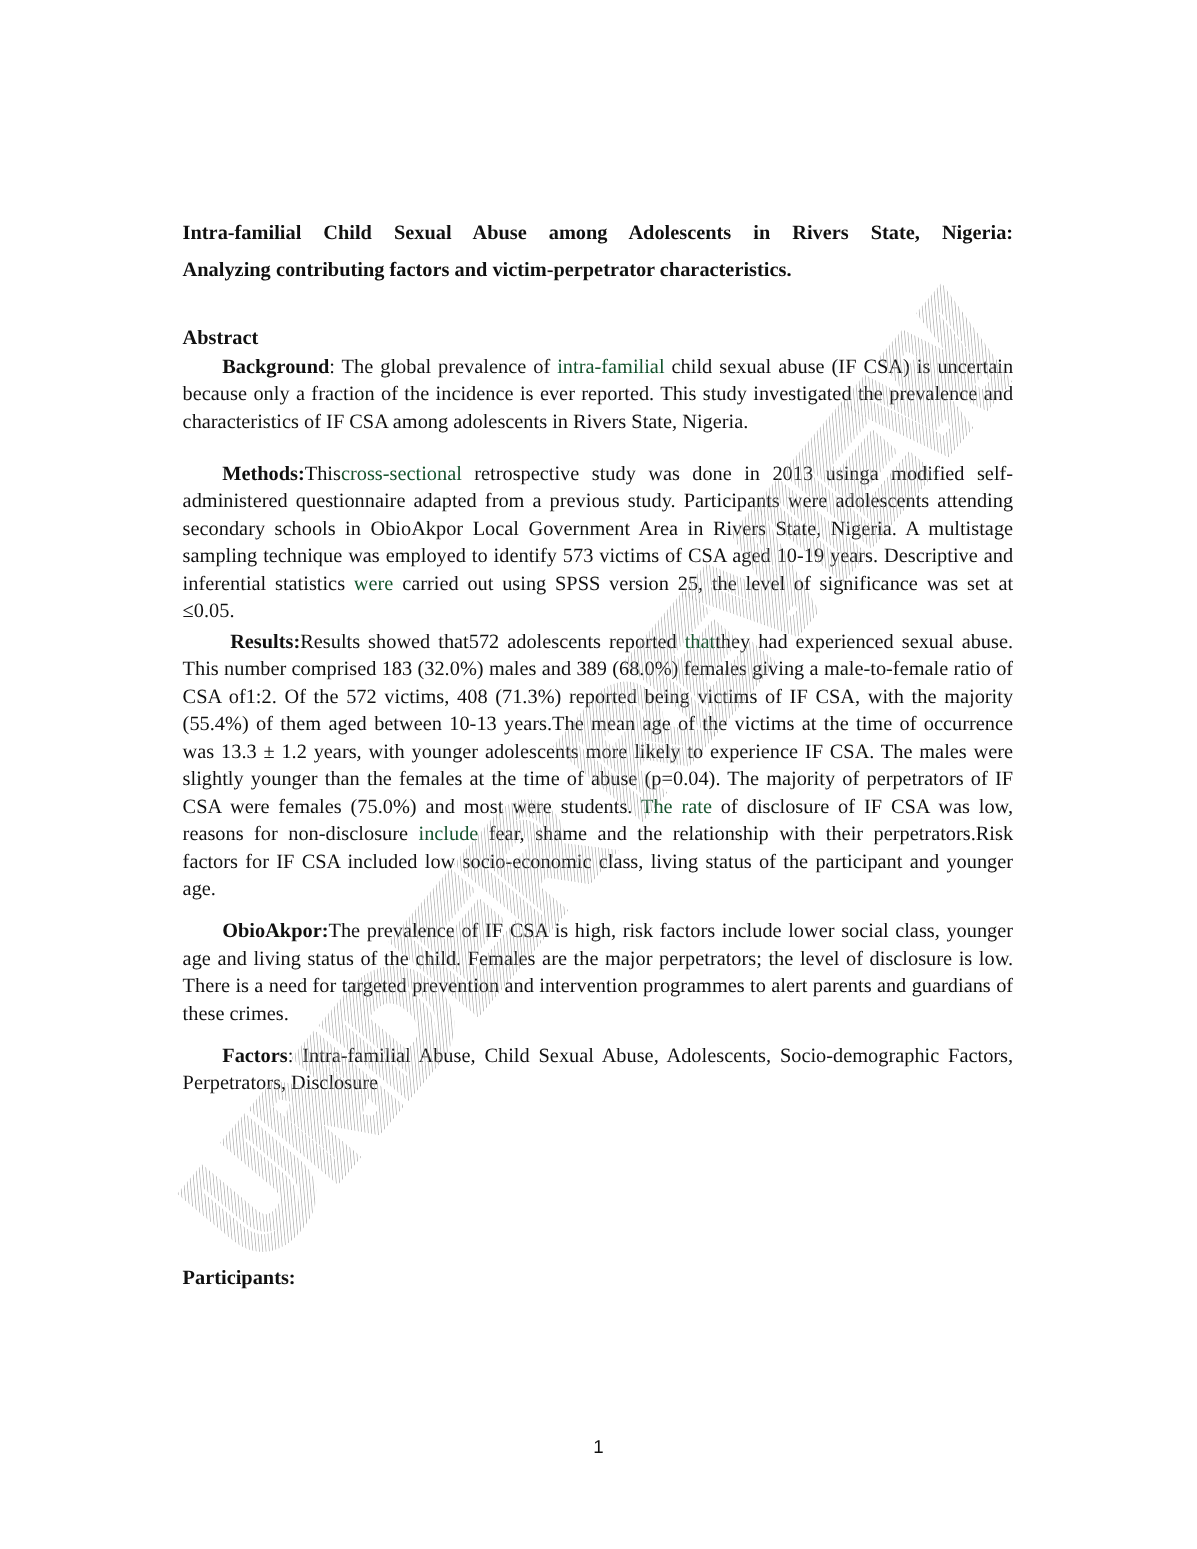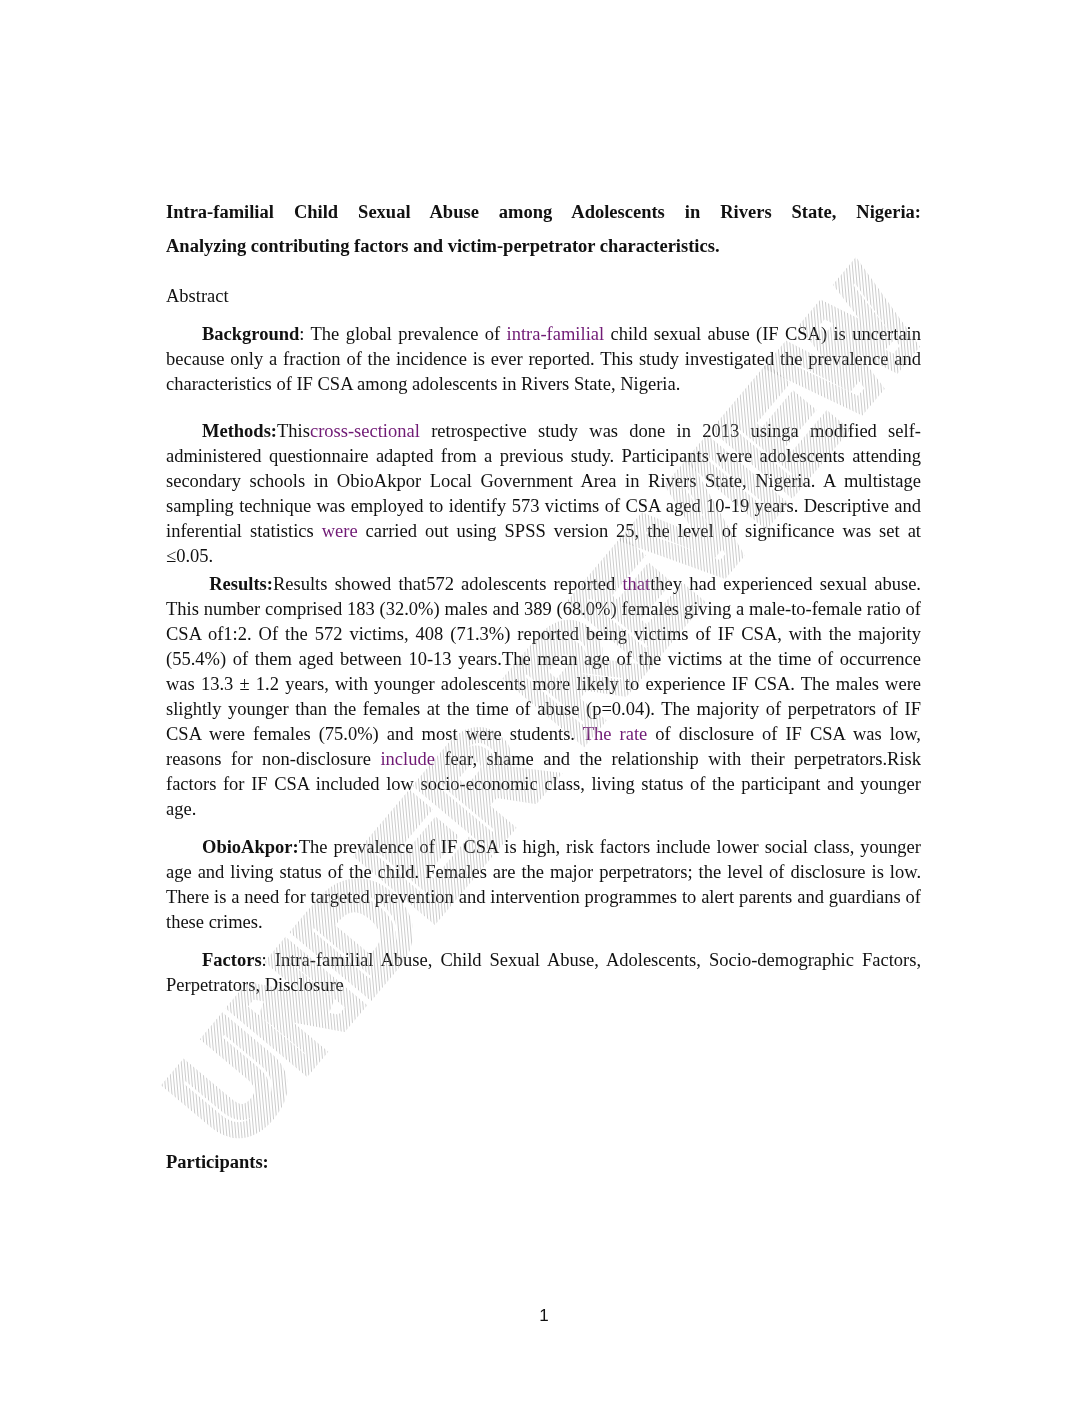--- a/index.html
+++ b/index.html
@@ -11,31 +11,31 @@
     .page { position: absolute; left: 0; top: 0; width: 976px; height: 1408px; }
     .col {
       position: absolute; left: 166px; width: 755px;
       font-size: 18.5px; line-height: 25px; text-align: justify;
     }
     .title {
       top: 195px; font-weight: bold; line-height: 34px; font-size: 18.5px;
     }
     .title .l1 { display: block; text-align: justify; text-align-last: justify; }
     .title .l2 { display: block; }
-    .h-abstract { top: 284px; font-weight: normal; }
+    .h-abstract { top: 296px; font-weight: bold; }
     .para { margin: 0; }
     .p-background { top: 322px; }
     .p-methods { top: 419px; }
     .p-results { top: 572px; }
     .p-conclusion { top: 835px; }
     .p-keywords { top: 948px; }
     .h-intro { top: 1150px; font-weight: bold; }
     .p-intro { top: 1214px; line-height: 47px; }
     b { font-weight: bold; margin-left: 36px; }
-    .red { color: #701a75; }
+    .red { color: #14532d; }
     sup { font-size: 11px; line-height: 0; vertical-align: super; }
     .page-num {
       position: absolute; top: 1306px; left: 0; width: 1088px; text-align: center;
       font-family: "Liberation Sans", "DejaVu Sans", sans-serif; font-size: 17px;
     }
     .watermark {
       position: absolute; left: 120px; top: 640px; width: 860px; height: 140px;
       transform: rotate(-50deg); transform-origin: center center;
       pointer-events: none; text-align: center;
     }

